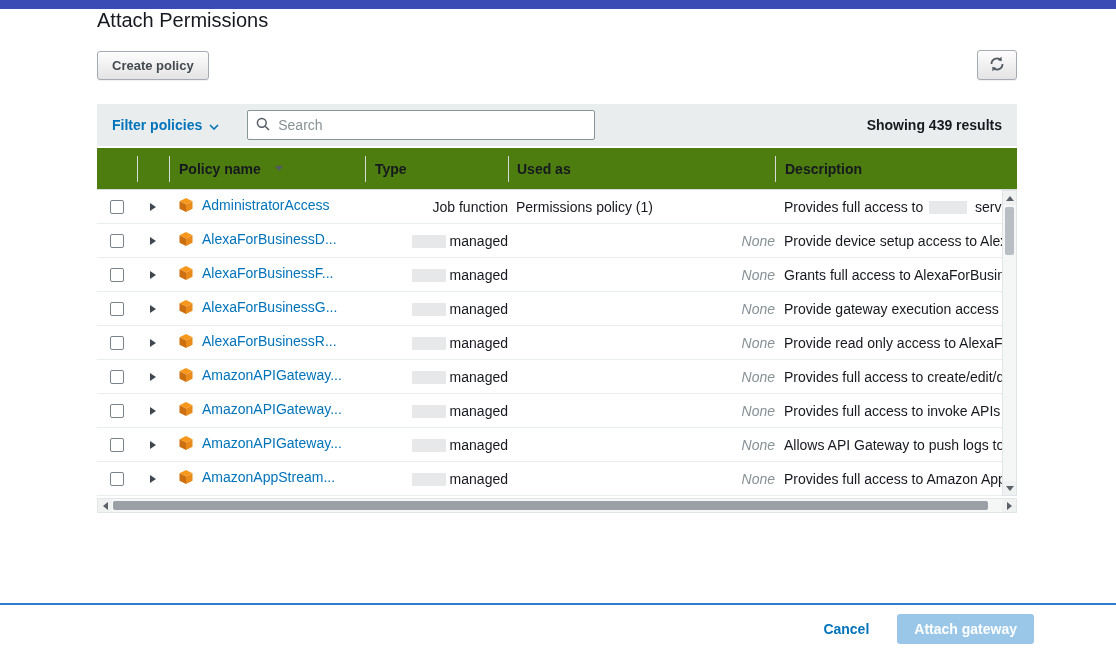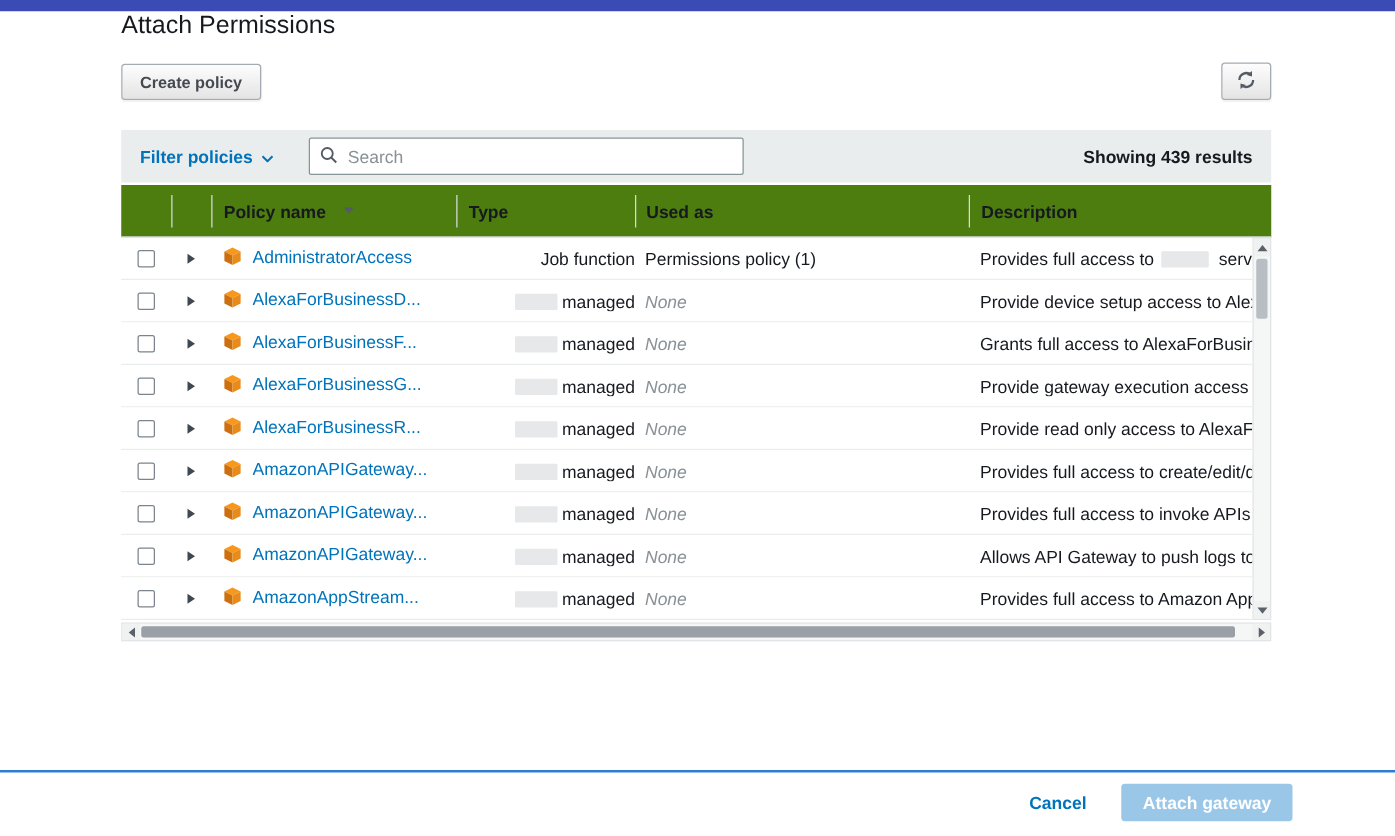--- a/index.html
+++ b/index.html
@@ -52,42 +52,42 @@
   .c-desc { flex:1; padding-left:9px; padding-right:4px; overflow:hidden; white-space:nowrap; }
 
   .tbody { position:relative; }
   .rows-list { margin-right:15px; }
   .trow { display:flex; align-items:center; height:34px; border-bottom:1px solid #eaeded; background:#fff; }
 
   .checkbox { width:14px; height:14px; border:1px solid #7b848c; border-radius:2px; background:#fff; display:inline-block; cursor:pointer; }
   .tri { width:0; height:0; border-top:4px solid transparent; border-bottom:4px solid transparent; border-left:6px solid #3f4850; display:inline-block; cursor:pointer; }
   .sort-caret { width:0; height:0; border-left:4px solid transparent; border-right:4px solid transparent; border-top:5px solid #545b64; display:inline-block; margin-left:6px; }
   .plink { color:#0073bb; text-decoration:none; cursor:pointer; overflow:hidden; text-overflow:ellipsis; }
-  .muted { color:#879196; font-style:italic; }
+  .muted { color:#879196; font-style:italic;text-align:right; }
   .chip { display:inline-block; width:34px; height:13px; background:#e6e8e9; border-radius:1px; vertical-align:middle; margin-right:4px; }
   .c-desc .chip { width:38px; margin-left:2px; }
 
   
   .vscroll { position:absolute; top:0; right:0; bottom:0; width:15px; background:#f5f6f6; border:1px solid #e2e5e7; }
   .vs-btn { position:absolute; left:0; right:0; height:14px; display:flex; align-items:center; justify-content:center; background:#f0f1f1; cursor:pointer; }
   .vs-up { top:0; } .vs-down { bottom:0; }
   .tri-up { width:0; height:0; border-left:4px solid transparent; border-right:4px solid transparent; border-bottom:5px solid #5b6168; }
   .tri-down { width:0; height:0; border-left:4px solid transparent; border-right:4px solid transparent; border-top:5px solid #5b6168; }
   .vs-thumb { position:absolute; left:2px; right:2px; top:16px; height:48px; background:#b8bec4; border-radius:2px; cursor:pointer; }
 
   
   .hscroll { position:relative; height:15px; background:#f5f6f6; border:1px solid #e2e5e7; margin-top:2px; }
   .hs-btn { position:absolute; top:0; bottom:0; width:14px; display:flex; align-items:center; justify-content:center; background:#f0f1f1; cursor:pointer; }
   .hs-left { left:0; } .hs-right { right:0; }
   .tri-left { width:0; height:0; border-top:4px solid transparent; border-bottom:4px solid transparent; border-right:5px solid #5b6168; }
   .tri-right { width:0; height:0; border-top:4px solid transparent; border-bottom:4px solid transparent; border-left:5px solid #5b6168; }
   .hs-thumb { position:absolute; top:2px; bottom:2px; left:15px; right:28px; background:#9aa0a6; border-radius:2px; cursor:pointer; }
 
   
-  .footer { position:absolute; left:0; bottom:0; width:1116px; background:#fff; }
+  .footer { position:absolute; left:0; bottom:13px; width:1116px; background:#fff; }
   .footer-line { height:2px; background:#2d7ed3; }
   .footer-actions { display:flex; justify-content:flex-end; align-items:center; gap:28px; padding:9px 82px 12px 0; }
   .cancel-link { color:#0073bb; font-weight:700; cursor:pointer; text-decoration:none; }
   .attach-btn {
     font-family:inherit; font-size:14px; font-weight:700; color:#ffffff;
     background:#9ac7e8; border:none; border-radius:3px; padding:7px 17px; cursor:pointer;
   }
 </style>
 </head>
 <body>

